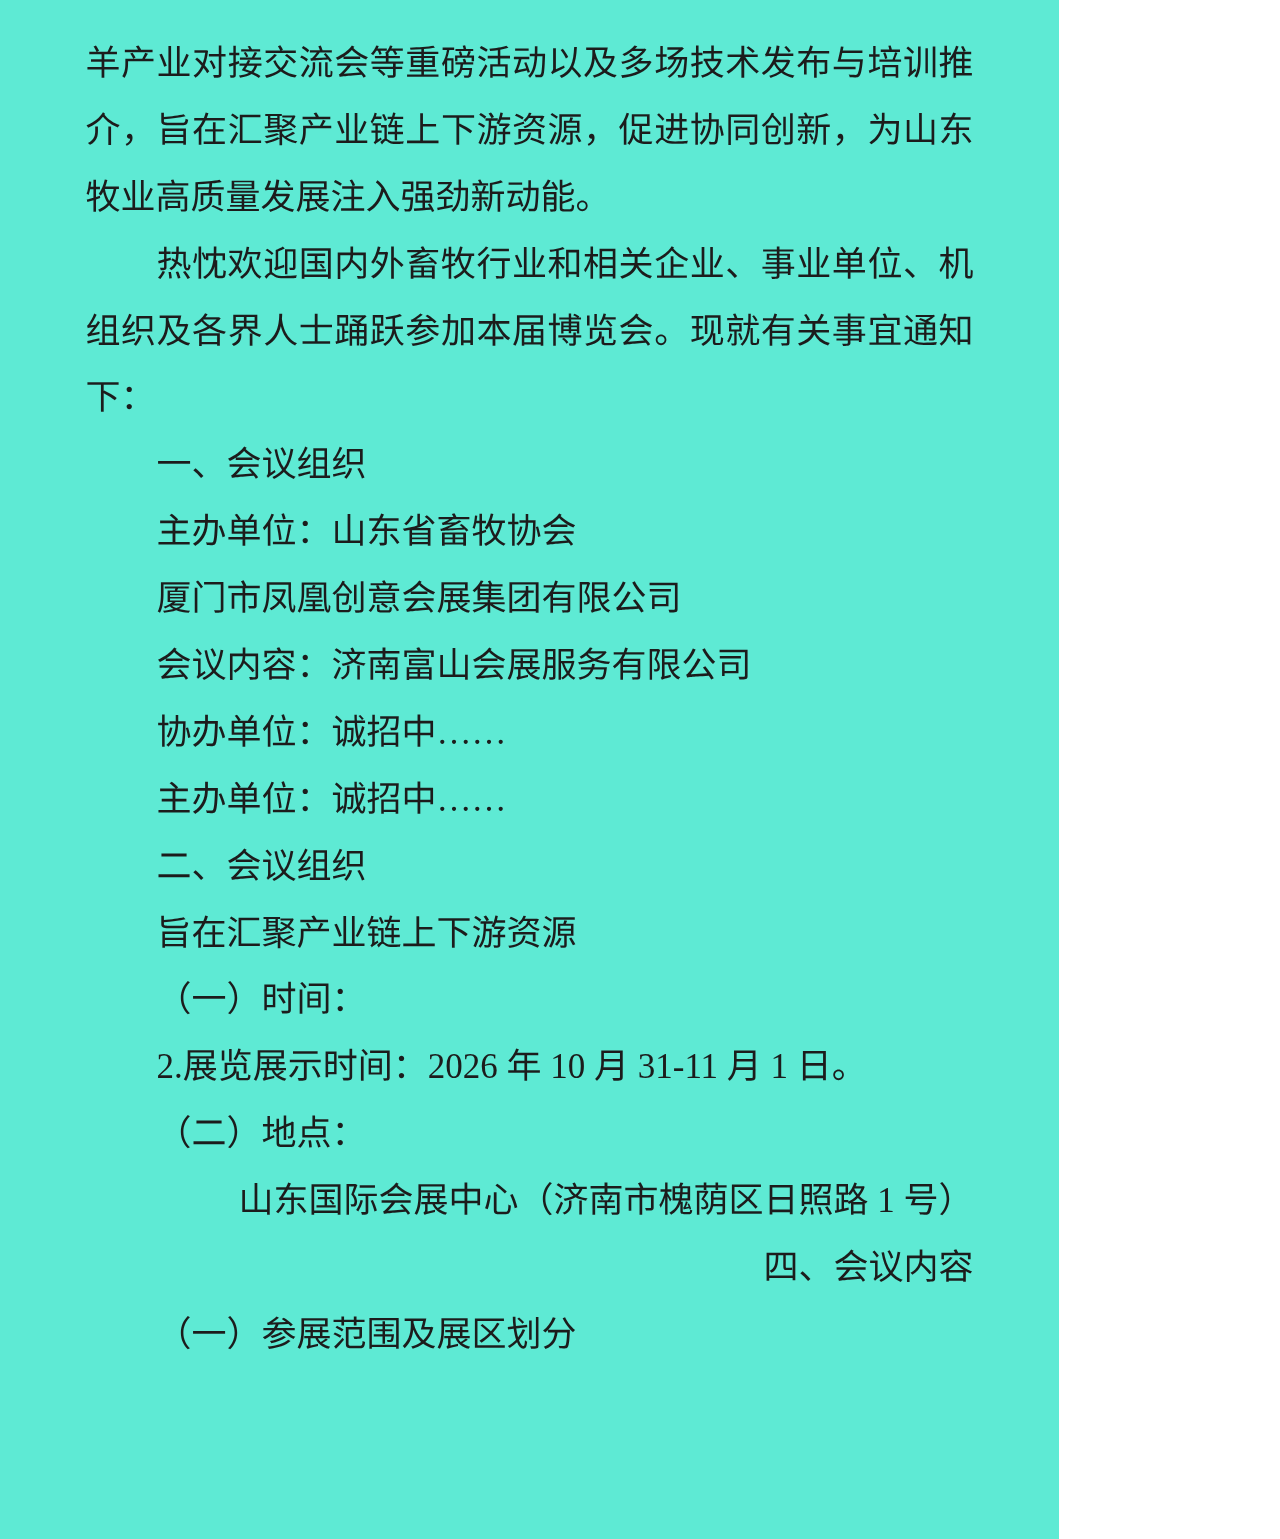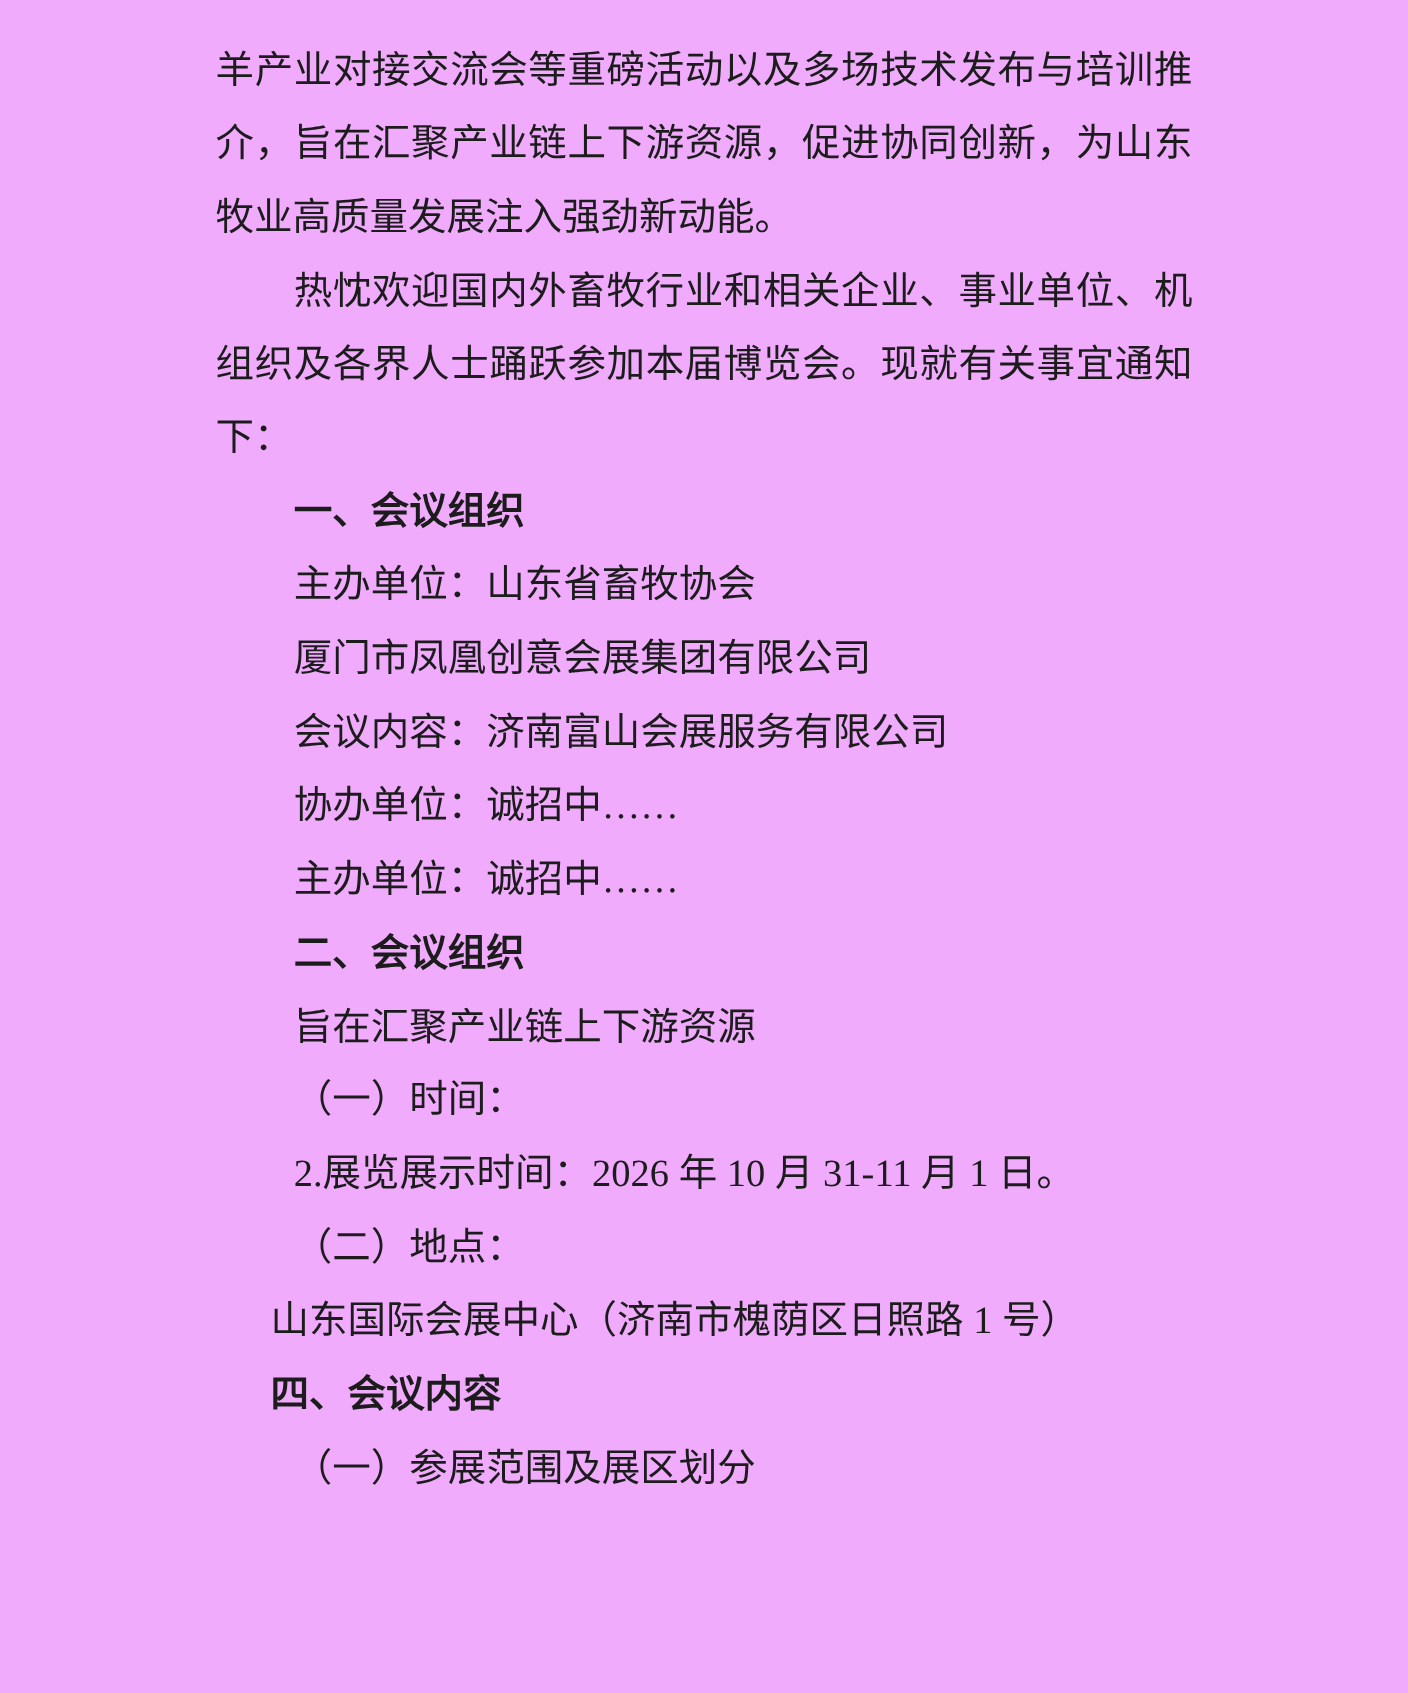--- a/index.html
+++ b/index.html
@@ -6,23 +6,23 @@
     margin: 0;
     padding: 0;
   }
   body {
     width: 1280px;
     height: 1539px;
     background: #ffffff;
     overflow: hidden;
   }
   .page {
-    width: 1280px;
+    width: 1059px;
     height: 1539px;
-    background: #f0abfc;
+    background: #5eead4;
     box-sizing: border-box;
   }
   .doc-body {
     width: 888px;
     margin: 0 auto;
     padding-top: 31px;
     font-family: "Liberation Serif", "DejaVu Serif", serif;
     font-size: 35px;
     color: #1c1c1c;
     -webkit-font-smoothing: antialiased;
@@ -34,24 +34,24 @@
     box-sizing: border-box;
     white-space: nowrap;
   }
   .text-line.justify {
     white-space: normal;
     text-align: justify;
     text-align-last: justify;
     overflow: hidden;
   }
   .text-line.heading {
-    font-weight: 700;
+    font-weight: 400;
   }
   .indent-2 { padding-left: 71px; }
-  .indent-1 { padding-left: 50px; }
+  .indent-1 { padding-left: 50px; text-align: right; }
   .indent-0 { padding-left: 0; }
 </style>
 </head>
 <body style="background: rgb(255, 255, 255);">
 
 <div class="page">
   <div class="doc-body" style="color: rgb(28, 28, 28);">
       <div class="text-line indent-0 justify">羊产业对接交流会等重磅活动以及多场技术发布与培训推</div>
       <div class="text-line indent-0 justify">介，旨在汇聚产业链上下游资源，促进协同创新，为山东畜</div>
       <div class="text-line indent-0">牧业高质量发展注入强劲新动能。</div>

